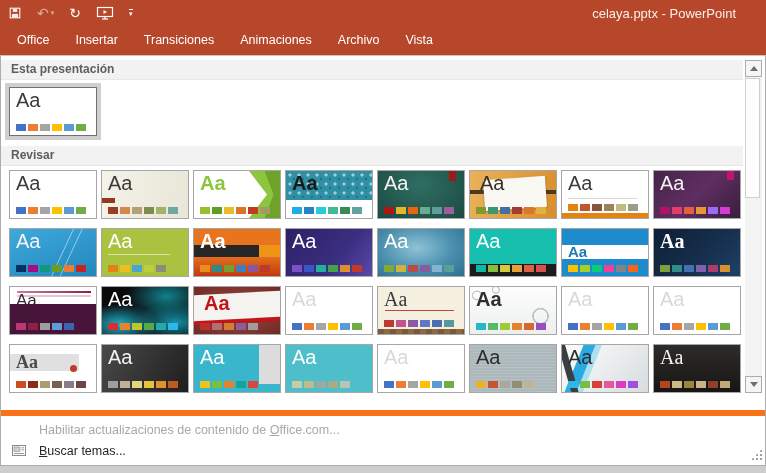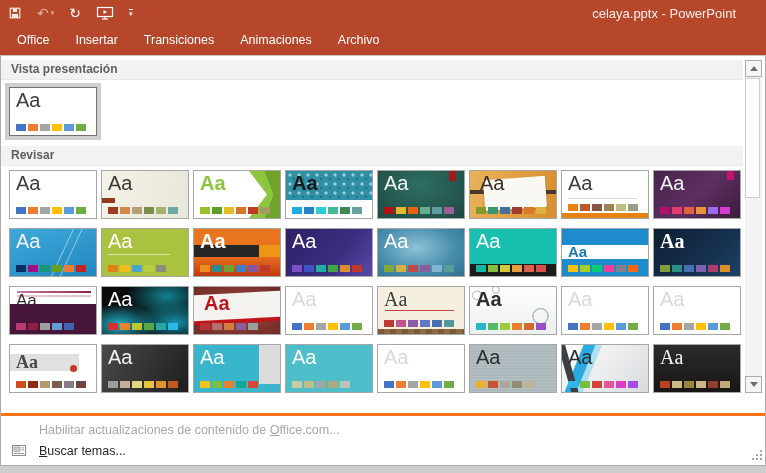--- a/index.html
+++ b/index.html
@@ -89,21 +89,21 @@
   .vscroll{position:absolute;top:4px;right:3px;width:17px;bottom:72px;background:#F3F3F3;}
   .sbtn{position:absolute;left:0;width:15px;height:15px;background:#F5F5F5;border:1px solid #ACACAC;
     display:flex;align-items:center;justify-content:center;}
   .sbtn.top{top:0;}
   .sbtn.bot{bottom:0;}
   .arr{width:0;height:0;border-left:4px solid transparent;border-right:4px solid transparent;}
   .arr.up{border-bottom:5px solid #6E6E6E;}
   .arr.down{border-top:5px solid #6E6E6E;}
   .sthumb{position:absolute;left:0;top:18px;width:15px;height:120px;background:#FDFDFD;border:1px solid #CFCFCF;box-sizing:border-box;}
   
-  .foot{position:absolute;left:0;right:0;bottom:4px;border-top:3px solid #f97316;padding-top:3px;background:#fff;}
+  .foot{position:absolute;left:0;right:0;bottom:4px;border-top:6px solid #f97316;padding-top:3px;background:#fff;}
   .menu-item{height:21px;display:flex;align-items:center;padding-left:10px;font-size:12.5px;color:#262626;}
   .menu-item .mi-icon{width:20px;margin-right:8px;display:flex;align-items:center;}
   .menu-item.disabled{color:#A8A8A8;padding-left:38px;}
   .u{text-decoration:underline;}
   .grip{position:absolute;right:3px;bottom:5px;width:11px;height:11px;z-index:5;
     background:radial-gradient(#9E9E9E 1px,transparent 1.4px) 0 0/4px 4px;
     clip-path:polygon(100% 0,100% 100%,0 100%);}
   .bottomstrip{position:absolute;left:0;top:466px;width:766px;height:7px;background:#CDCDCD;}
 </style>
 </head>
@@ -139,26 +139,27 @@
   </div>
   <div class="title">celaya.pptx - PowerPoint</div>
 </div>
 
 <div class="tabbar" id="tabbar">
     <div class="tab">Office</div>
     <div class="tab">Insertar</div>
     <div class="tab">Transiciones</div>
     <div class="tab">Animaciones</div>
     <div class="tab">Archivo</div>
+    <div class="tab">Vista</div>
   </div>
 
 <div class="gallery">
   <div class="g-body">
     <div class="sect">
-      <span>Vista presentación</span>
+      <span>Esta presentación</span>
     </div>
     <div class="current-row">
       <div class="sel" id="current-sel"><div class="thumb t-office" style="background: rgb(255, 255, 255);">
             <span class="aa" style="color: rgb(61, 61, 61);">Aa</span>
             <span class="sw">
               <i style="background: rgb(68, 114, 196);"></i>
               <i style="background: rgb(237, 125, 49);"></i>
               <i style="background: rgb(165, 165, 165);"></i>
               <i style="background: rgb(255, 192, 0);"></i>
               <i style="background: rgb(91, 155, 213);"></i>

